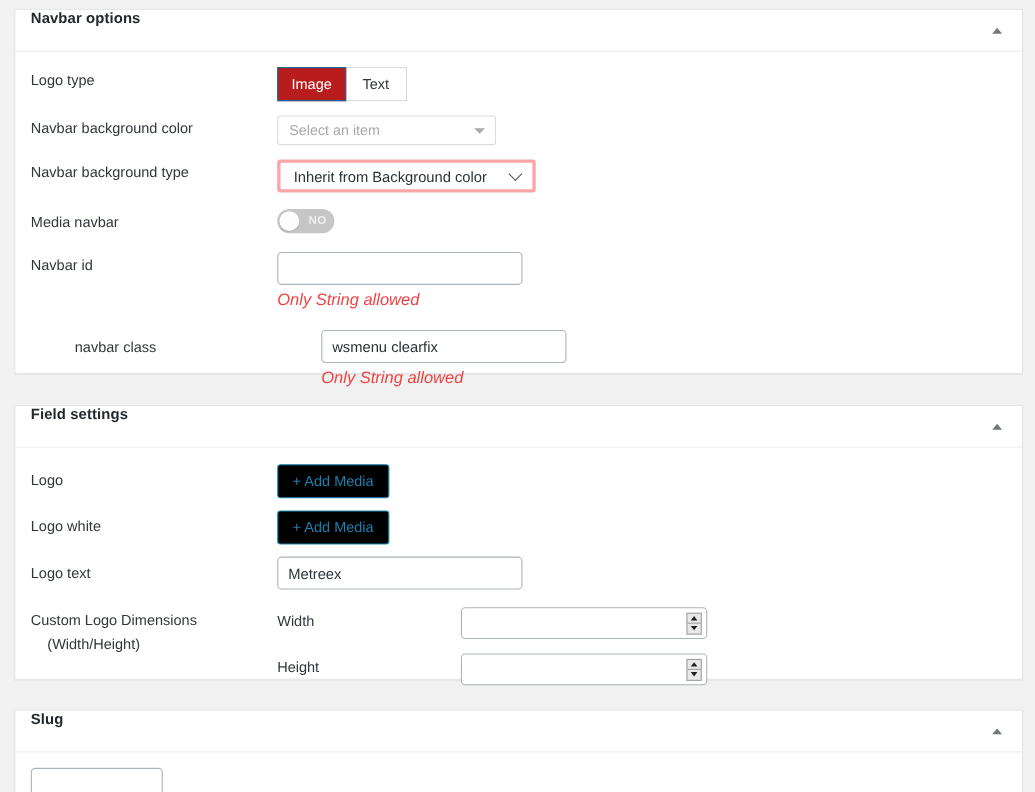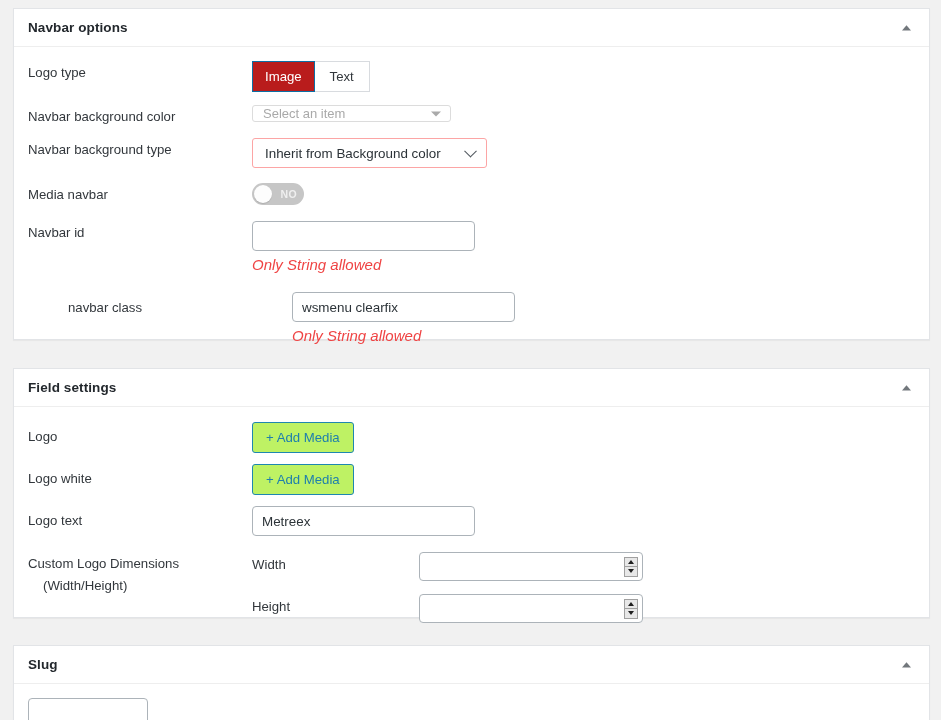--- a/index.html
+++ b/index.html
@@ -19,21 +19,21 @@
     width: 917px;
     background: #fff;
     border: 1px solid #e2e4e7;
     box-shadow: 0 1px 1px rgba(0,0,0,.04);
   }
   .panel-header {
     position: relative;
     height: 38px;
     border-bottom: 1px solid #eeeeee;
     display: flex;
-    align-items: center;
+    align-items: flex-start;
     padding: 0 12px 0 14px;
   }
   .panel-title {
     font-size: 13.5px;
     font-weight: bold;
     color: #23282d;
     letter-spacing: .1px;
   }
   .toggle-caret {
     position: absolute;
@@ -84,21 +84,21 @@
   .btn-tab + .btn-tab { border-left: none; }
   .btn-tab.active {
     background: #b91c1c;
     border-color: #0c6ea4;
     color: #fff;
   }
 
   .select2 {
     position: relative;
     width: 199px;
-    height: 17px;
+    height: 27px;
     border: 1px solid #dcdcdc;
     border-radius: 3px;
     background: #fff;
     display: flex;
     align-items: center;
     padding: 0 10px;
     font-size: 13px;
     color: #a9a9a9;
     cursor: pointer;
   }
@@ -109,21 +109,21 @@
     width: 0; height: 0;
     border-left: 5px solid transparent;
     border-right: 5px solid transparent;
     border-top: 5px solid #aaaaaa;
   }
 
   .native-select {
     position: relative;
     width: 235px;
     height: 30px;
-    border: 1px solid #fca5a5;
+    border: 3px solid #fca5a5;
     border-radius: 3px;
     background: #fff;
     display: flex;
     align-items: center;
     padding: 0 30px 0 12px;
     font-size: 13.4px;
     color: #2c3338;
     cursor: pointer;
   }
   .native-select .chev {
@@ -179,21 +179,21 @@
     color: #ef4444;
     margin-top: 5px;
   }
 
   .btn-media {
     height: 31px;
     padding: 0 13px;
     display: inline-flex;
     align-items: center;
     justify-content: center;
-    background: #bef264;
+    background: #000000;
     border: 1px solid #1e87b0;
     border-radius: 3px;
     color: #1e7fad;
     font-size: 13.2px;
     cursor: pointer;
   }
 
   
   .num-wrap {
     position: relative;

